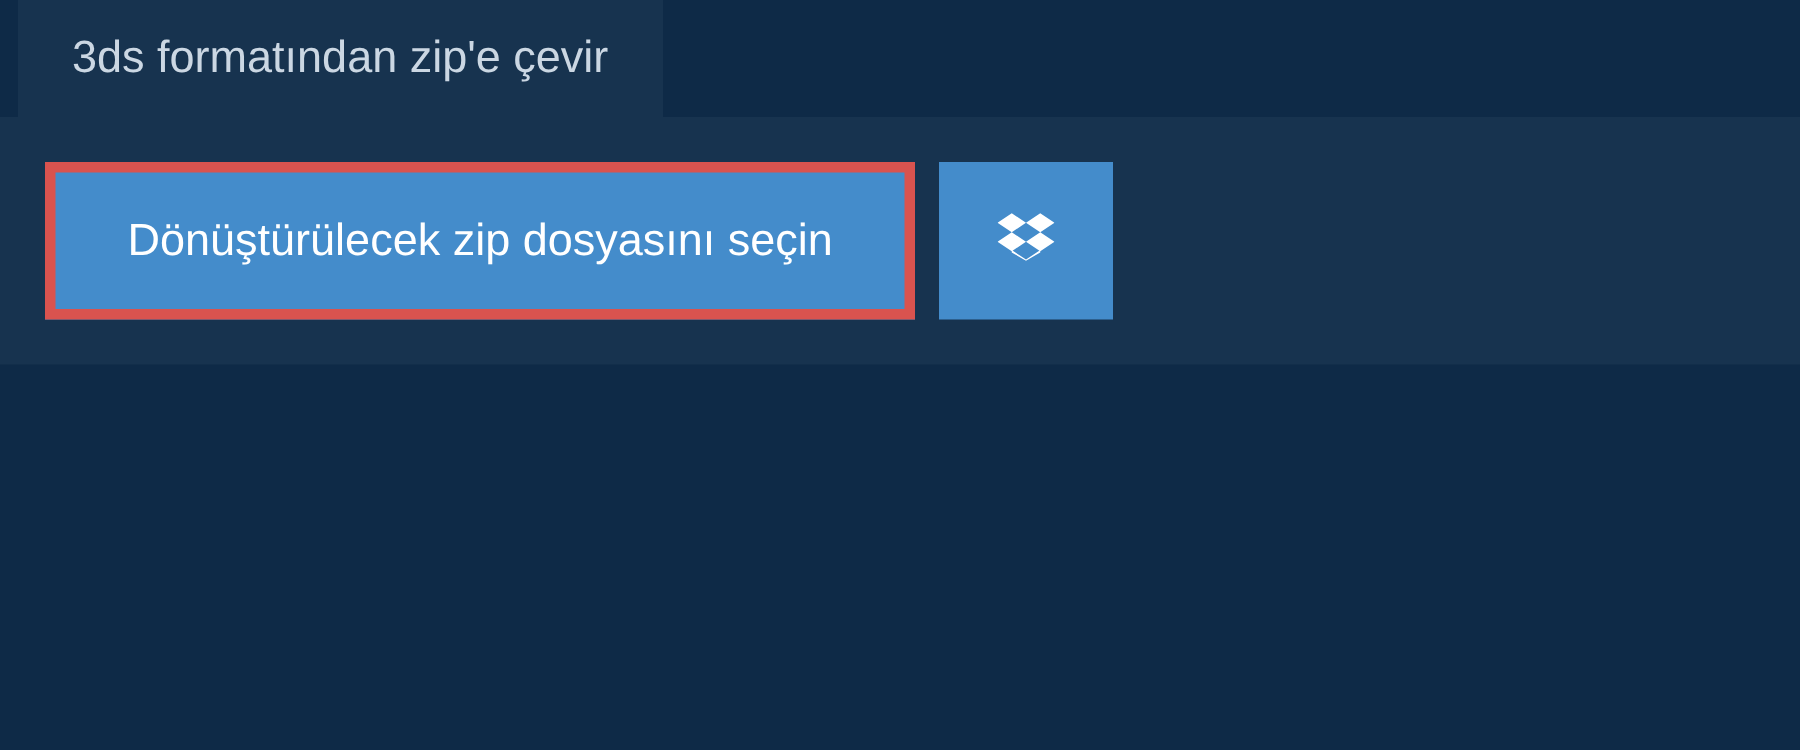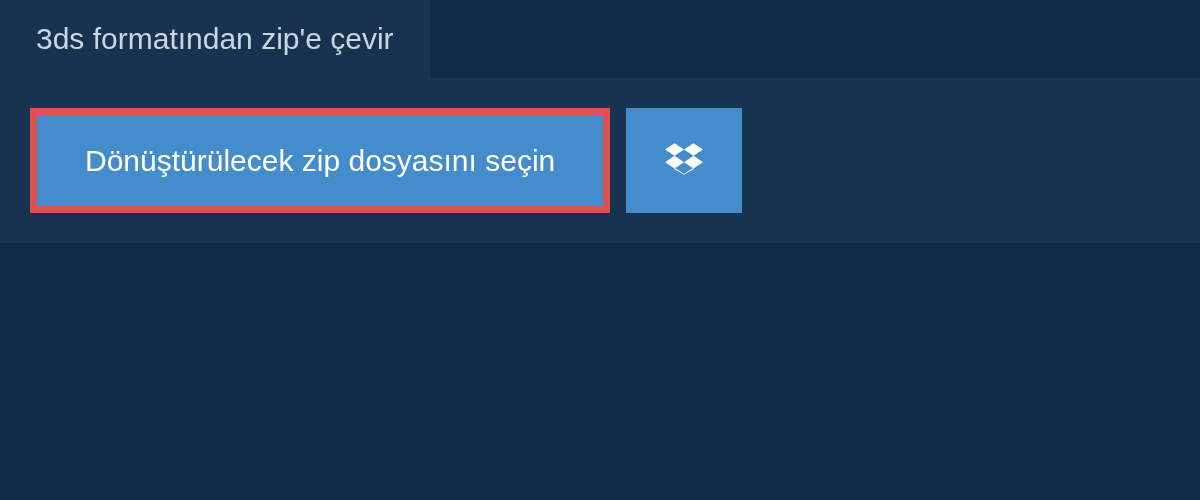--- a/index.html
+++ b/index.html
@@ -10,20 +10,21 @@
       font-family: -apple-system, BlinkMacSystemFont, "Segoe UI", Arial, sans-serif;
       overflow: hidden;
     }
     .tab {
       background: #17334f;
       display: inline-block;
       padding: 22px 36px;
       color: #cbd7e3;
       font-size: 30px;
       font-weight: 400;
+      margin-left: 12px;
     }
     .panel {
       background: #17334f;
       padding: 30px;
       display: flex;
       gap: 16px;
       align-items: stretch;
     }
     .primary-btn {
       background: #448ccb;

